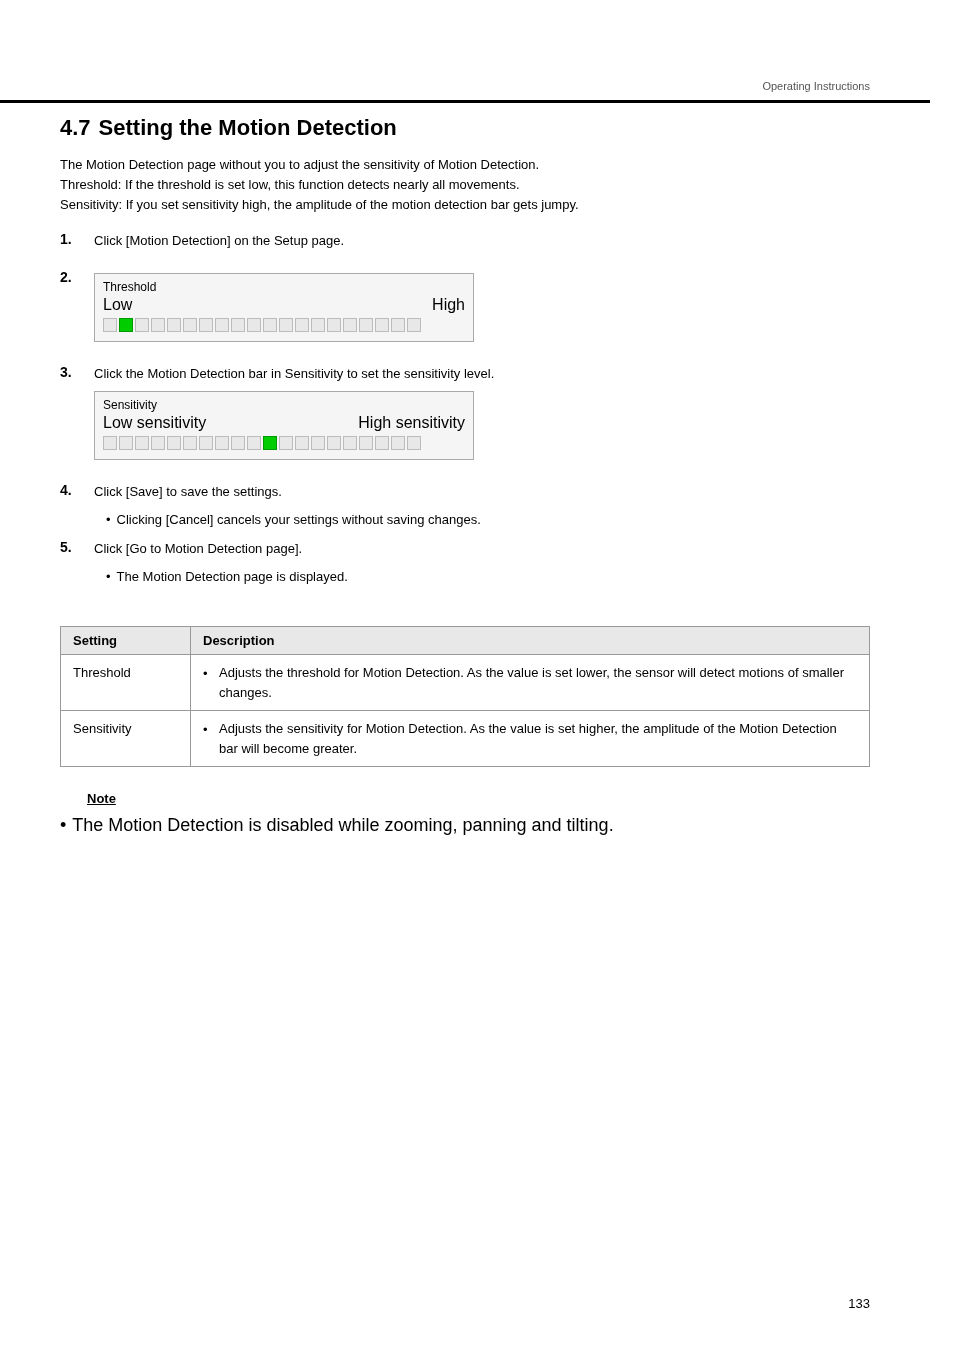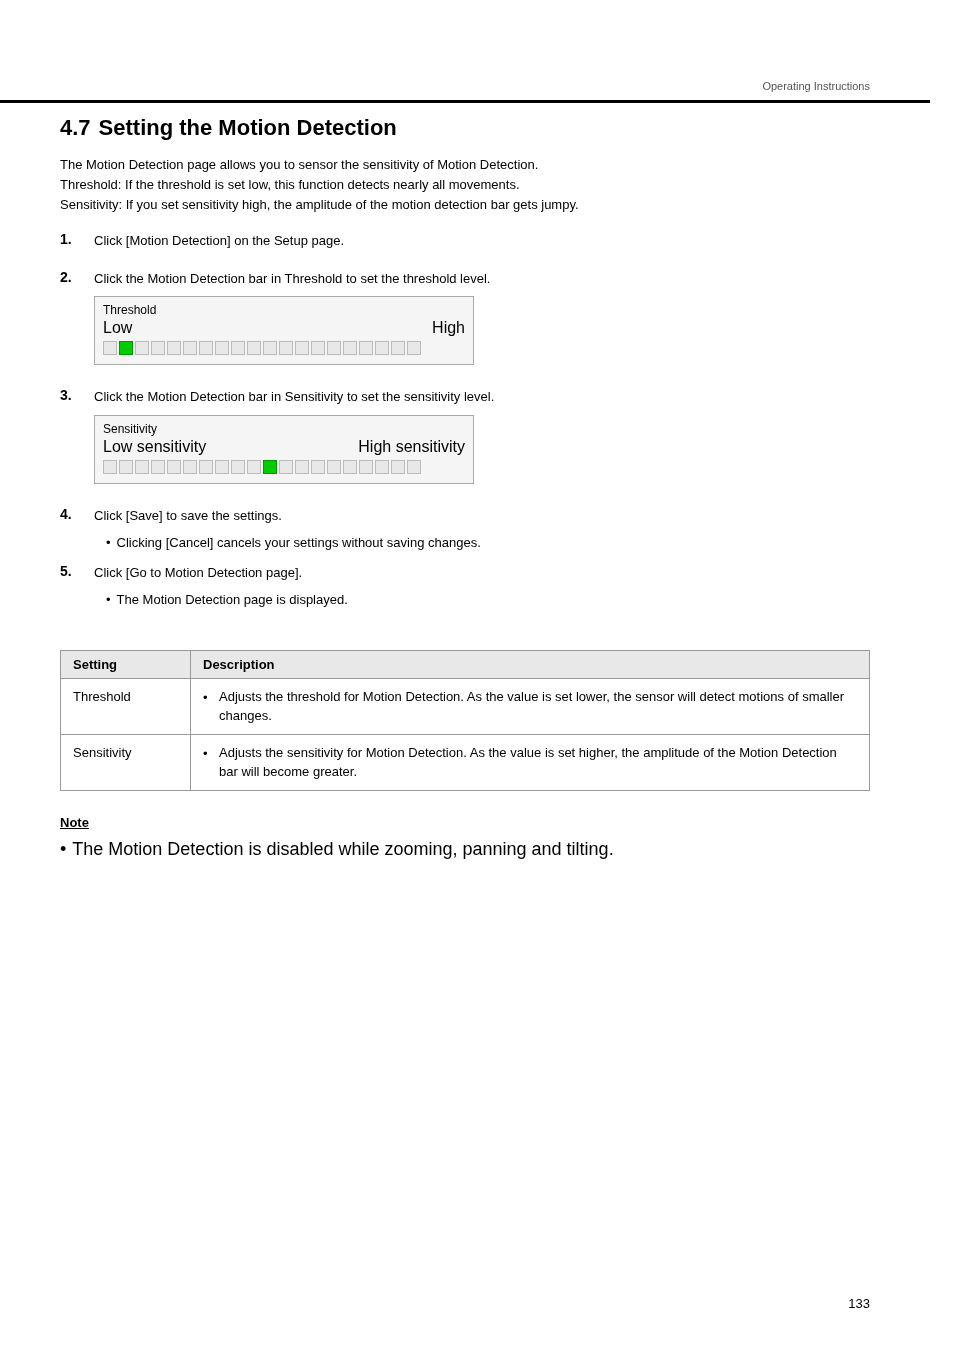--- a/index.html
+++ b/index.html
@@ -207,20 +207,21 @@
     
     .note-section {
       margin-top: 16px;
     }
 
     .note-title {
       font-size: 13px;
       font-weight: bold;
       text-decoration: underline;
       margin-bottom: 6px;
+      margin-left: 27px;
     }
 
     .note-bullet {
       display: flex;
       gap: 6px;
       font-size: 18px;
       line-height: 1.5;
     }
 
     .note-bullet::before {
@@ -247,38 +248,37 @@
   </div>
 
   <div class="content">
 
     <div class="section-title">
       <span class="section-number">4.7</span>
       <span>Setting the Motion Detection</span>
     </div>
 
     <div class="intro-para">
-      <span>The Motion Detection page allows you to sensor the sensitivity of Motion Detection.</span><br>
+      <span>The Motion Detection page without you to adjust the sensitivity of Motion Detection.</span><br>
       <span>Threshold: If the threshold is set low, this function detects nearly all movements.</span><br>
       <span>Sensitivity: If you set sensitivity high, the amplitude of the motion detection bar gets jumpy.</span>
     </div>
 
     <ol class="steps-list">
 
       <li class="step-item">
         <span class="step-num">1.</span>
         <div class="step-content">
           <div class="step-text">Click [Motion Detection] on the Setup page.</div>
         </div>
       </li>
 
       <li class="step-item">
         <span class="step-num">2.</span>
         <div class="step-content">
-          <div class="step-text">Click the Motion Detection bar in Threshold to set the threshold level.</div>
 
           <div class="bar-container">
             <div class="bar-label">Threshold</div>
             <div class="bar-range">
               <span>Low</span>
               <span>High</span>
             </div>
             <div class="bar-track" id="threshold-track">
                 <div class="bar-segment"></div>
                 <div class="bar-segment active"></div>

